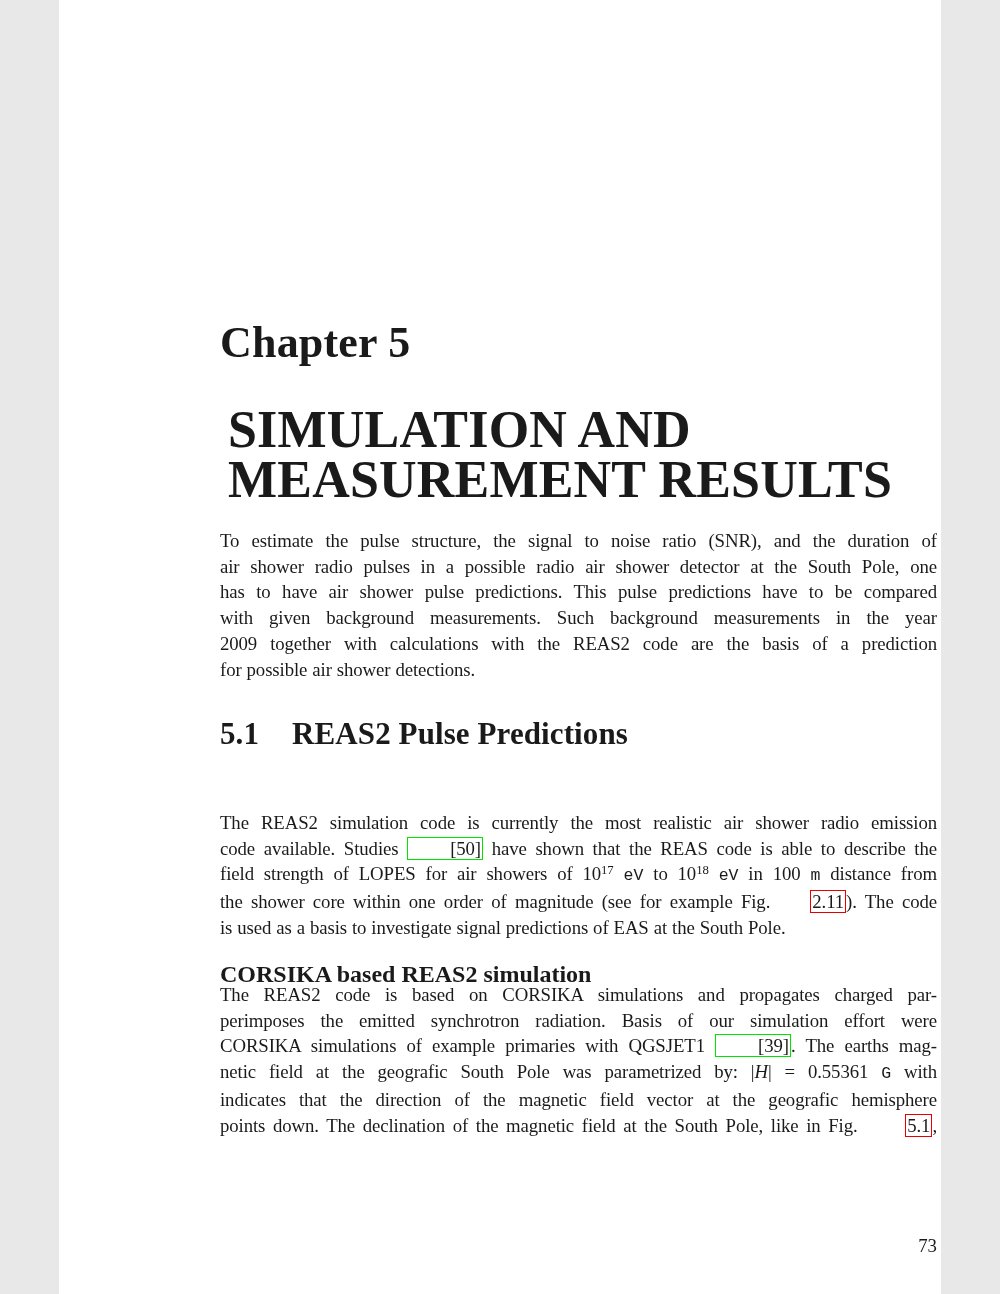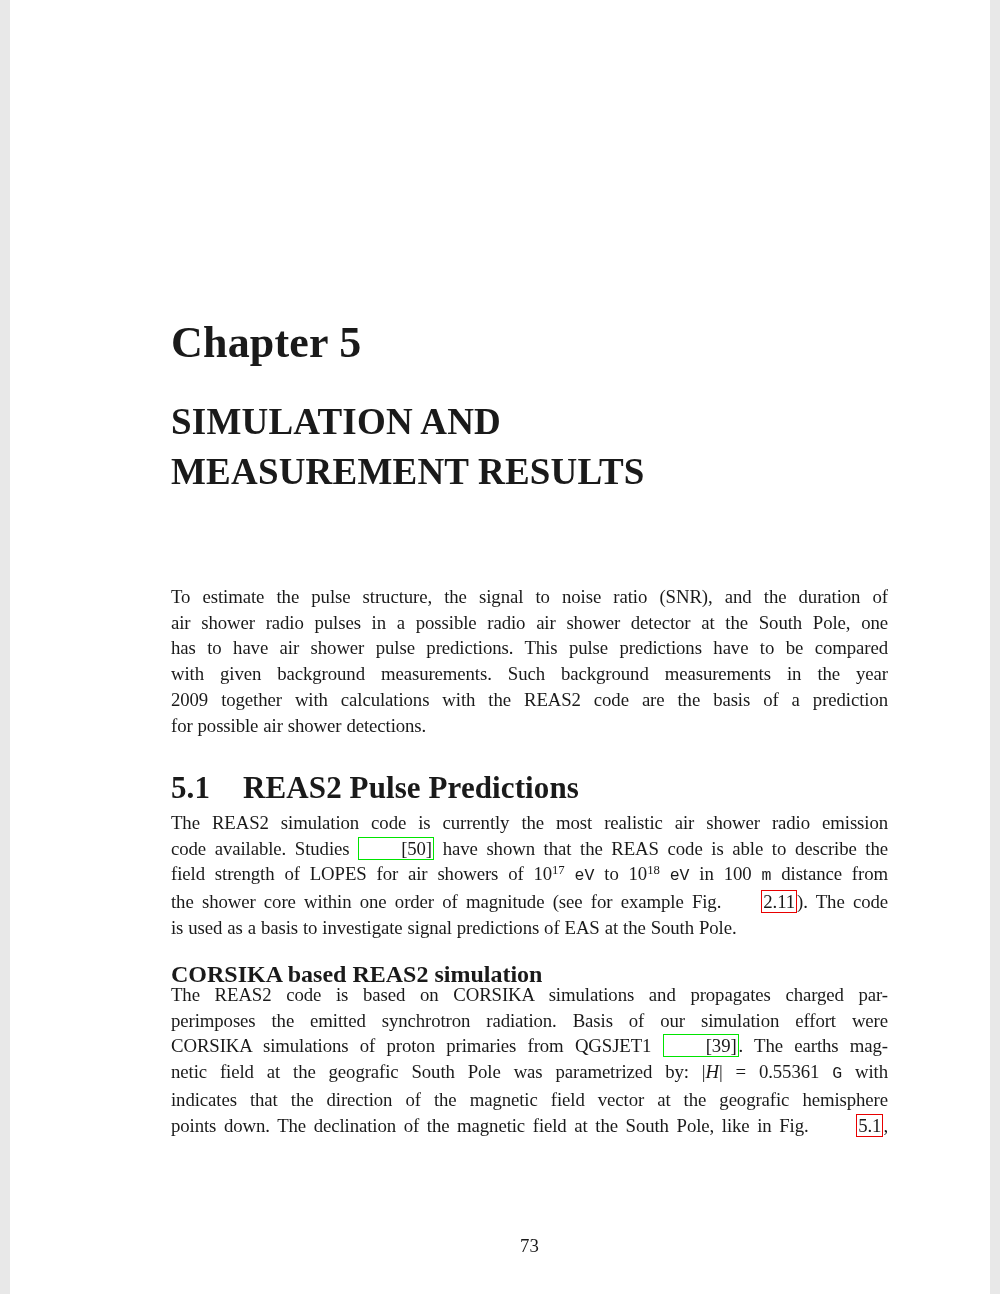--- a/index.html
+++ b/index.html
@@ -1,51 +1,51 @@
 <!DOCTYPE html>
 <html style="--bg: #ffffff; --fg: #1a1a1a; --citec: #00e400; --refc: #e80000;"><head>
 <meta charset="utf-8">
 <style>
   html,body{margin:0;padding:0;background:#e8e8e8;}
   .page{
     position:relative;
-    width:980px;height:1294px;
+    width:882px;height:1294px;
     background:var(--bg,#ffffff);
     font-family:"Liberation Serif", serif;
     color:var(--fg,#1a1a1a);
     margin:0 auto;
     overflow:hidden;
   }
   .chapter-label{
     position:absolute;left:161px;top:321px;margin:0;
     font-size:44px;font-weight:700;line-height:1;letter-spacing:0.2px;
   }
   .chapter-title{
-    position:absolute;left:161px;top:397px;margin:0;
-    font-size:37px;font-weight:700;line-height:50px;letter-spacing:0.2px;
+    position:absolute;left:161px;top:397px;margin:8px;
+    font-size:52px;font-weight:700;line-height:50px;letter-spacing:0.2px;
   }
   .para{
     position:absolute;left:161px;width:717px;margin:0;
     font-size:18.8px;line-height:25.7px;letter-spacing:-0.1px;
     word-spacing:0.02em;
   }
   .line{text-align:justify;text-align-last:justify;}
   .line.end{text-align-last:left;}
   .section-heading{
-    position:absolute;left:161px;top:770px;margin:0;
+    position:absolute;left:161px;top:716px;margin:0;
     font-size:31px;font-weight:700;line-height:36px;letter-spacing:0.1px;
   }
   .secnum{margin-right:33px;}
   .subsection-heading{
     position:absolute;left:161px;top:962px;margin:0;
     font-size:24px;font-weight:700;line-height:25.7px;
   }
   .pageno{
     position:absolute;left:161px;top:1235px;width:717px;
-    text-align:center;font-size:18.8px;
+    text-align:right;font-size:18.8px;
   }
   .tt{font-family:"Liberation Mono", monospace;font-size:0.88em;letter-spacing:0;}
   .sup{font-size:68%;vertical-align:0.46em;line-height:0;}
   .it{font-style:italic;}
   .isub{font-style:italic;font-size:68%;vertical-align:-0.18em;line-height:0;letter-spacing:0;}
   .linkbox{border:1.6px solid;padding:0 1px;line-height:1;}
   .linkbox.cite{border-color:var(--citec,#00e400);padding-left:42px;}
   .linkbox.ref{border-color:var(--refc,#e80000);margin-left:40px;}
 </style>
 </head>
@@ -53,21 +53,21 @@
 
 <div class="page">
 
   <h1 class="chapter-label">Chapter 5</h1>
 
   <div class="chapter-title">
     <div>SIMULATION AND</div>
     <div>MEASUREMENT RESULTS</div>
   </div>
 
-  <div class="para" style="top:584px">
+  <div class="para" style="top:528px">
       <div class="line"><span>To estimate the pulse structure, the signal to noise ratio (SNR), and the duration of</span></div>
       <div class="line"><span>air shower radio pulses in a possible radio air shower detector at the South Pole, one</span></div>
       <div class="line"><span>has to have air shower pulse predictions. This pulse predictions have to be compared</span></div>
       <div class="line"><span>with given background measurements. Such background measurements in the year</span></div>
       <div class="line"><span>2009 together with calculations with the REAS2 code are the basis of a prediction</span></div>
       <div class="line end"><span>for possible air shower detections.</span></div>
     </div>
 
   <h2 class="section-heading">
     <span class="secnum">5.1</span><span>REAS2 Pulse Predictions</span>
@@ -79,21 +79,21 @@
       <div class="line"><span>field strength of LOPES for air showers of 10</span><span class="sup">17</span><span> </span><span class="tt">eV</span><span> to 10</span><span class="sup">18</span><span> </span><span class="tt">eV</span><span> in 100 </span><span class="tt">m</span><span> distance from</span></div>
       <div class="line"><span>the shower core within one order of magnitude (see for example Fig.</span><span class="linkbox ref">2.11</span><span>). The code</span></div>
       <div class="line end"><span>is used as a basis to investigate signal predictions of EAS at the South Pole.</span></div>
     </div>
 
   <h3 class="subsection-heading">CORSIKA based REAS2 simulation</h3>
 
   <div class="para" style="top:982px">
       <div class="line"><span>The REAS2 code is based on CORSIKA simulations and propagates charged par-</span></div>
       <div class="line"><span>perimposes the emitted synchrotron radiation. Basis of our simulation effort were</span></div>
-      <div class="line"><span>CORSIKA simulations of proton primaries from QGSJET1 </span><span class="linkbox cite">[39]</span><span>. The earths mag-</span></div>
+      <div class="line"><span>CORSIKA simulations of example primaries with QGSJET1 </span><span class="linkbox cite">[39]</span><span>. The earths mag-</span></div>
       <div class="line"><span>netic field at the geografic South Pole was parametrized by: |</span><span class="it">H</span><span>| = 0.55361 </span><span class="tt">G</span><span> with</span></div>
       <div class="line"><span>indicates that the direction of the magnetic field vector at the geografic hemisphere</span></div>
       <div class="line"><span>points down. The declination of the magnetic field at the South Pole, like in Fig. </span><span class="linkbox ref">5.1</span><span>,</span></div>
     </div>
 
   <div class="pageno">73</div>
 
 </div>
 
 </body></html>

